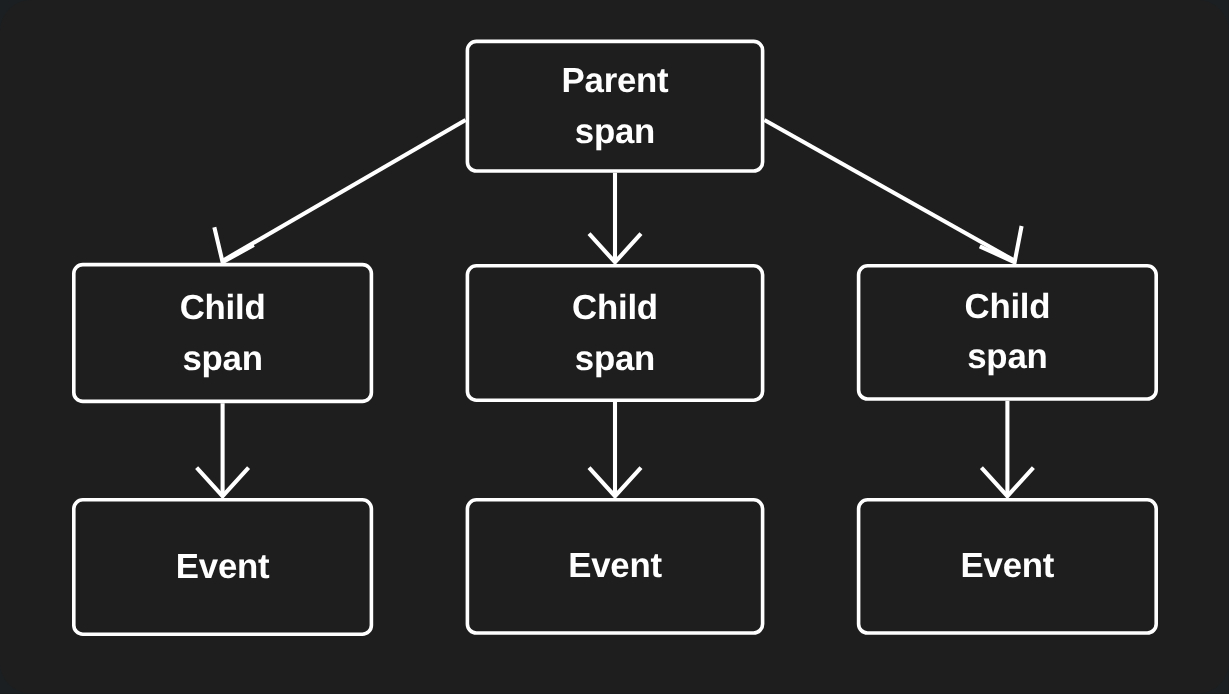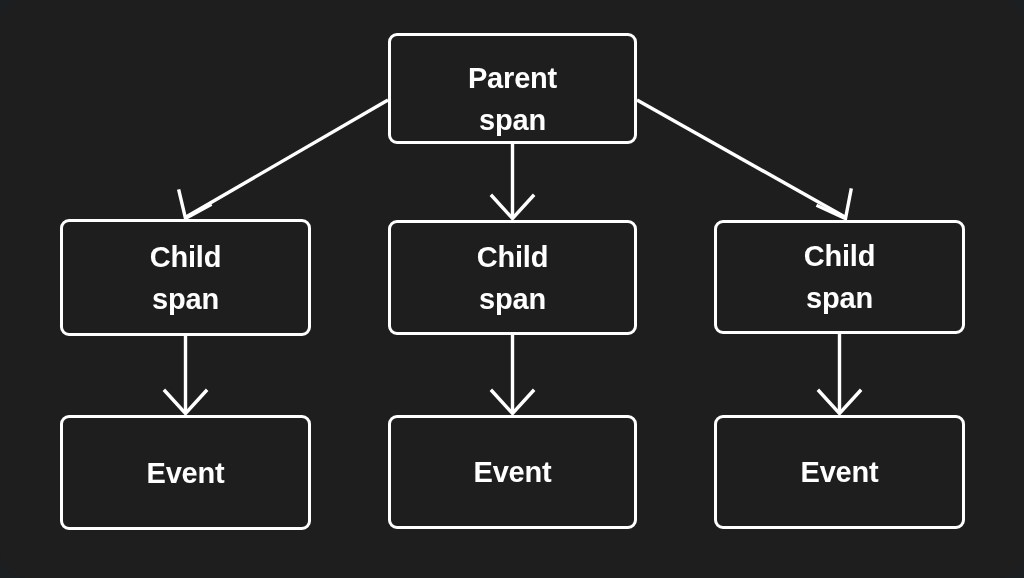--- a/index.html
+++ b/index.html
@@ -49,21 +49,21 @@
     color: #ffffff;
     font-family: "Liberation Sans", sans-serif;
     font-weight: bold;
     font-size: 29px;
     line-height: 42px;
     letter-spacing: -0.2px;
     white-space: pre-line;
   }
 
   
-  #node-parent       { left: 388px; top: 33px;  width: 249px; height: 111px; align-items: flex-end; }
+  #node-parent       { left: 388px; top: 33px;  width: 249px; height: 111px; }
 
   
   #node-child-0      { left: 60px;  top: 219px; width: 251px; height: 117px; }
   #node-child-1      { left: 388px; top: 220px; width: 249px; height: 115px; }
   #node-child-2      { left: 714px; top: 220px; width: 251px; height: 114px; }
 
   
   #node-event-0      { left: 60px;  top: 415px; width: 251px; height: 115px; }
   #node-event-1      { left: 388px; top: 415px; width: 249px; height: 114px; }
   #node-event-2      { left: 714px; top: 415px; width: 251px; height: 114px; }

